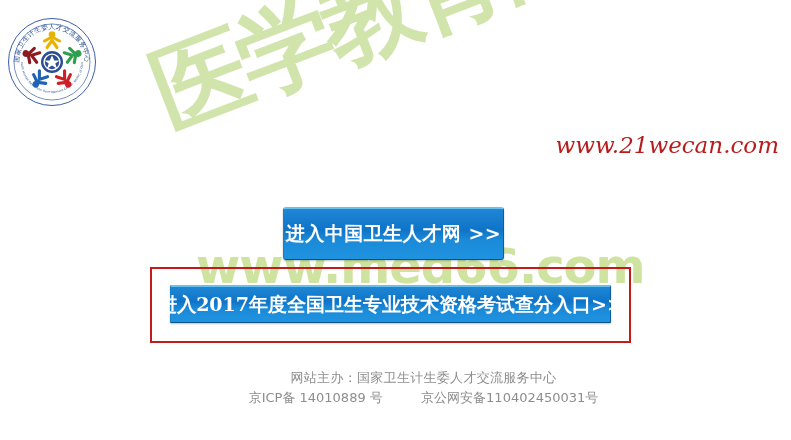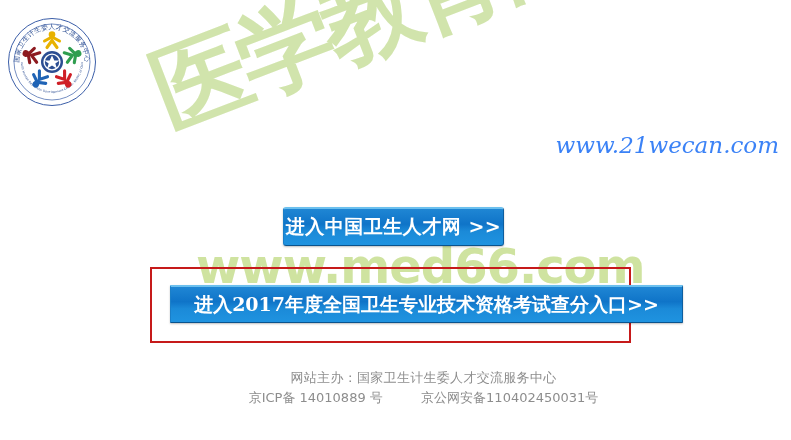--- a/index.html
+++ b/index.html
@@ -68,21 +68,21 @@
     line-height: 1.1;
   }
 
   
   .site-url {
     position: absolute;
     right: 12px; top: 132px;
     font-family: "DejaVu Serif", "Liberation Serif", serif;
     font-style: italic;
     font-size: 23px;
-    color: #3b82f6;
+    color: #b91c1c;
     white-space: nowrap;
     z-index: 3;
   }
 
   
   .btn {
     position: absolute;
     display: flex;
     align-items: center;
     justify-content: center;
@@ -94,28 +94,28 @@
     color: #ffffff;
     font-family: "DejaVu Serif", "Liberation Serif", serif;
     font-weight: 700;
     white-space: nowrap;
     cursor: pointer;
     box-shadow: 0 1px 2px rgba(0,0,0,0.25);
     z-index: 4;
   }
   .btn-primary {
     left: 283px; top: 207px;
-    width: 221px; height: 39px;
+    width: 221px; height: 53px;
     font-size: 19px;
     letter-spacing: 0.5px;
     border-radius: 3px;
   }
   .btn-exam {
     left: 170px; top: 285px;
-    width: 513px; height: 38px;
+    width: 441px; height: 38px;
     font-size: 19px;
     letter-spacing: 0;
     border-radius: 1px;
   }
 
   .exam-frame {
     position: absolute;
     left: 150px; top: 267px;
     width: 481px; height: 76px;
     border: 2px solid #c61a1a;

